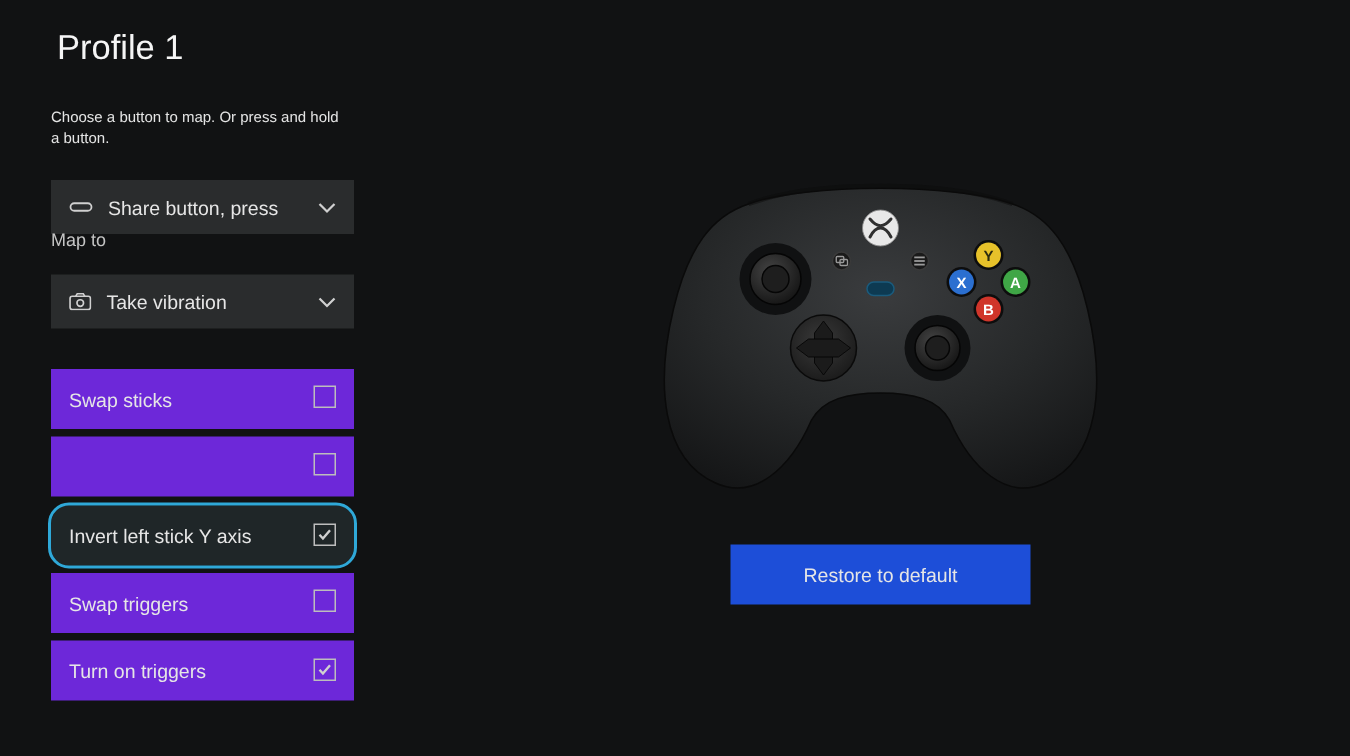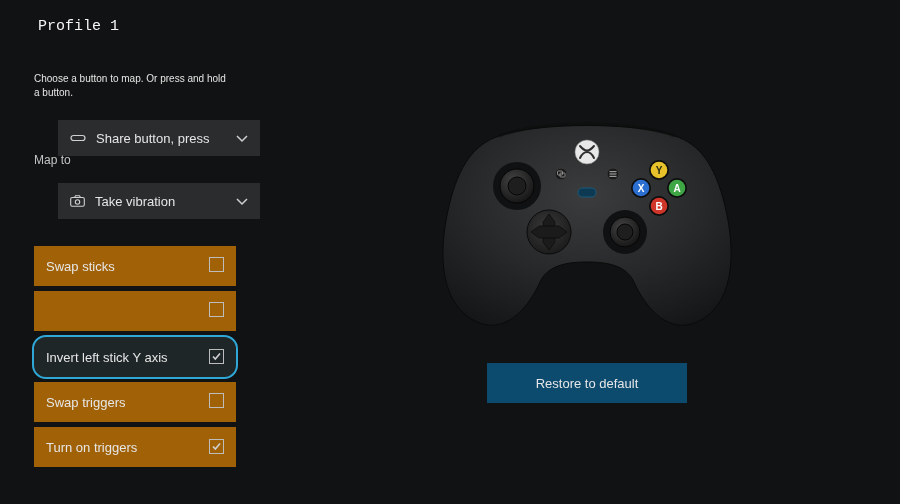--- a/index.html
+++ b/index.html
@@ -7,66 +7,64 @@
     width: 900px; height: 504px;
     background: #111213;
     font-family: "Segoe UI", Arial, sans-serif;
     color: #e6e6e6;
     overflow: hidden;
     position: relative;
   }
   .page-title {
     position: absolute;
     left: 38px; top: 18px;
-    font-size: 15px;
+    font-size: 23px;
     font-weight: 400;
     color: #f5f5f5;
-    font-family: Liberation Mono, monospace;
   }
   .instruction {
     position: absolute;
     left: 34px; top: 72px;
     width: 200px;
     font-size: 10px;
     line-height: 1.4;
     color: #e5e5e5;
   }
   .dropdown {
     position: absolute;
     left: 34px;
     width: 202px;
     height: 36px;
     background: #2a2c2d;
     display: flex;
     align-items: center;
     padding: 0 12px;
     font-size: 13px;
     color: #e6e6e6;
-    margin-left: 24px;
   }
   .dropdown .lead-icon {
     margin-right: 10px;
     display: inline-flex;
     align-items: center;
   }
   .dropdown .chevron {
     margin-left: auto;
   }
   .map-to-label {
     position: absolute;
     left: 34px;
     font-size: 12px;
     color: #c4c4c4;
   }
   .option-row {
     position: absolute;
     left: 34px;
     width: 202px;
     height: 40px;
-    background: #a16207;
+    background: #6d28d9;
     display: flex;
     align-items: center;
     padding: 0 12px;
     font-size: 13px;
     color: #e6e6e6;
   }
   .option-row.focused {
     background: #1f2628;
     outline: 2px solid #2fa8d8;
     border-radius: 12px;
@@ -78,21 +76,21 @@
     width: 15px; height: 15px;
     border: 1px solid #bdbdbd;
     display: inline-flex;
     align-items: center;
     justify-content: center;
   }
   .restore-btn {
     position: absolute;
     left: 487px; top: 363px;
     width: 200px; height: 40px;
-    background: #0c4a6e;
+    background: #1d4ed8;
     display: flex;
     align-items: center;
     justify-content: center;
     font-size: 13px;
     color: #e6e6e6;
   }
   .controller {
     position: absolute;
     left: 437px; top: 116px;
     width: 300px; height: 220px;

